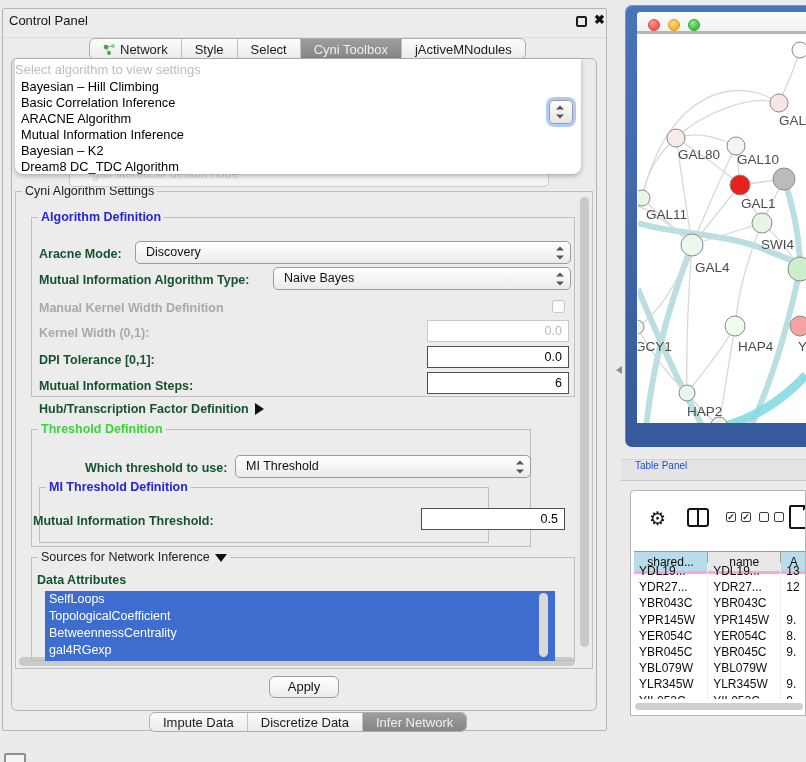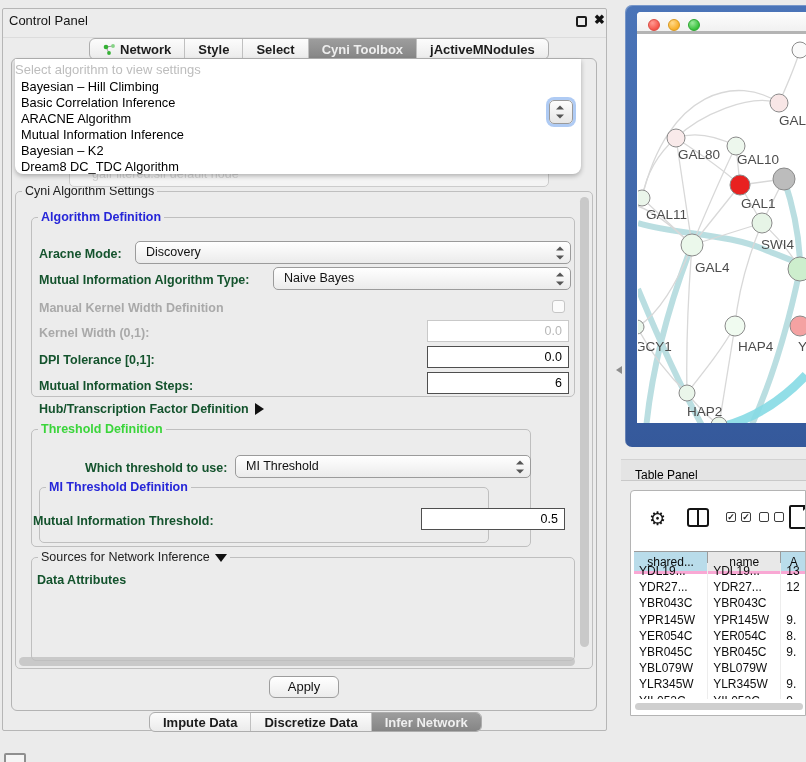--- a/index.html
+++ b/index.html
@@ -6,39 +6,39 @@
   html,body{width:806px;height:762px}
   body{position:relative;overflow:hidden;background:#ebebeb;font-family:"Liberation Sans",sans-serif;color:#1a1a1a}
   
   .cpanel{position:absolute;left:2px;top:8px;width:605px;height:723px;background:#ececec;border:1px solid #b6b6b6;border-radius:2px}
   .cp-title{position:absolute;left:6px;top:4px;font-size:13px;color:#141414}
   .float-ic{position:absolute;left:573px;top:7px;width:11px;height:11px;border:2px solid #1c1c1c;border-radius:2px}
   .close-ic{position:absolute;left:591px;top:3px;font-size:13px;font-weight:bold;color:#111}
   .cp-divider{position:absolute;left:0;top:28px;width:100%;height:1px;background:#dcdcdc}
   
   .tabrow{position:absolute;display:flex;border:1px solid #adadad;border-radius:6px;overflow:hidden;background:linear-gradient(#fcfcfc,#ebebeb)}
-  .tabrow .tab{display:flex;align-items:center;gap:4px;padding:3px 13px;font-size:13px;font-weight:bold;color:#1c1c1c;border-right:1px solid #c0c0c0;cursor:default}
+  .tabrow .tab{display:flex;align-items:center;gap:4px;padding:3px 13px;font-size:13px;font-weight:normal;color:#1c1c1c;border-right:1px solid #c0c0c0;cursor:default}
   .tabrow .tab:last-child{border-right:none}
   .tabrow .tab.sel{background:linear-gradient(#9d9d9d,#858585);color:#efefef}
   .toptabs{left:86px;top:29px;height:22px}
   .bottabs{left:146px;top:703px;height:20px}
   
   .content{position:absolute;left:8px;top:49px;width:586px;height:653px;border:1px solid #b3b3b3;border-radius:6px;background:#ececec}
   
   .ghost-combo{position:absolute;left:66px;top:152px;width:480px;height:26px;border:1px solid #cccccc;border-radius:5px;background:#f4f4f4;z-index:1;color:#d2d2d2;font-size:12.5px;line-height:24px;padding-left:22px;overflow:hidden}
   
   .popup{position:absolute;left:12px;top:50px;width:566px;height:115px;background:#ffffff;border-radius:0 0 8px 8px;box-shadow:0 2px 5px rgba(0,0,0,.28);z-index:2}
   .popup .prompt{position:absolute;left:0;top:3px;width:100%;text-align:left;color:#bdbdbd;font-size:13px}
   .popup .items{position:absolute;left:6px;top:20px;right:6px}
   .popup .item{font-size:12.8px;line-height:16px;color:#000;white-space:nowrap}
   .popup .item.bold{font-weight:normal}
   .spin-frag{position:absolute;left:546px;top:91px;width:24px;height:24px;border:1px solid #9a9a9a;border-radius:5px;background:linear-gradient(#fdfdfd,#e6e6e6);box-shadow:0 0 0 3px rgba(110,160,235,.55);z-index:3}
   .spin-frag .spin{right:8px}
   
-  .group{position:absolute;border:1px solid #bfbfbf;border-radius:5px}
+  .group{position:absolute;border:1px solid #bfbfbf;border-radius:0}
   .gtitle{position:absolute;top:-8px;left:6px;background:#ececec;padding:0 3px;font-size:12.5px;white-space:nowrap}
   .gtitle.blue{color:#2626d8;font-weight:bold}
   .gtitle.green{color:#3bd53b;font-weight:bold}
   .gtitle.plain{color:#1d1d1d}
   .lbl{position:absolute;font-size:12.5px;font-weight:bold;color:#14532d;white-space:nowrap}
   .lbl.dis{color:#a9a9a9}
   
   .combo{position:absolute;height:23px;border:1px solid #9b9b9b;border-radius:5px;background:linear-gradient(#ffffff,#ebebeb);font-size:12.5px;line-height:21px;padding-left:10px;color:#111}
   .spin{position:absolute;right:6px;top:50%;transform:translateY(-50%);width:8px;height:13px}
   .spin:before{content:"";position:absolute;left:0;top:0;border:4px solid transparent;border-bottom:4.5px solid #555;border-top:none}
@@ -66,21 +66,21 @@
   .nw-inner{position:absolute;left:12px;top:7px;right:0;bottom:24px;background:#fff;border-radius:4px 0 0 0;overflow:hidden}
   .nw-titlebar{position:absolute;left:0;top:0;right:0;height:22px;background:linear-gradient(#fdfdfd,#f1f1f1);border-bottom:3px solid #b4b4b4}
   .tl{position:absolute;top:7px;width:12px;height:12px;border-radius:50%}
   .tl.red{left:11px;background:radial-gradient(circle at 35% 30%,#ff9a92,#f5544a 70%);border:1px solid #d94b42}
   .tl.yellow{left:31px;background:radial-gradient(circle at 35% 30%,#ffd98a,#f8af28 70%);border:1px solid #d8981f}
   .tl.green{left:51px;background:radial-gradient(circle at 35% 30%,#9ae89a,#37c13b 70%);border:1px solid #2ba52f}
   .nw-canvas{position:absolute;left:1px;top:25px;right:0;bottom:0;background:#fff;overflow:hidden}
   svg text{font:13.5px "Liberation Sans",sans-serif;fill:#4c4c4c}
   
   .tp-bar{position:absolute;left:621px;top:459px;width:185px;height:22px;background:#e4e4e4;border-top:1px solid #d2d2d2;border-bottom:1px solid #c9c9c9}
-  .tp-bar span{position:absolute;left:14px;top:8px;font-size:12px;color:#000000}
+  .tp-bar span{position:absolute;left:14px;top:0;font-size:10px;color:#1d4ed8}
   .tpanel{position:absolute;left:630px;top:490px;width:176px;height:226px;background:#fff;border:1px solid #b4b4b4;border-radius:4px 0 0 0;overflow:hidden}
   .gear{position:absolute;left:18px;top:16px;font-size:19px;color:#141414}
   .colsic{position:absolute;left:56px;top:17px;width:22px;height:19px;border:2px solid #141414;border-radius:3px}
   .colsic:after{content:"";position:absolute;left:8px;top:0;width:2px;height:15px;background:#141414}
   .cb{position:absolute;top:21px;width:10px;height:10px;border:1.5px solid #3c3c3c;border-radius:2px;font-size:9px;line-height:9px;text-align:center;color:#222;font-weight:bold}
   .pageic{position:absolute;left:158px;top:14px;width:20px;height:24px;border:2px solid #141414;border-radius:2px;background:#fff}
   .pageic:after{content:"";position:absolute;right:-2px;top:-2px;border:6px solid #fff;border-left:6px solid #141414;border-top:none;border-right:none}
   .thead{position:absolute;left:3px;top:60px;width:173px;height:23px;border-top:1px solid #9c9c9c;border-bottom:3px solid #f9a8d4;display:flex}
   .th{height:100%;border-right:1px solid #9c9c9c;font-size:12px;text-align:center;line-height:21px;background:#e8e8e8;color:#0b0b0b}
   .th.hl{background:#b9dcea}
@@ -186,20 +186,29 @@
   <div class="group" style="left:36px;top:478px;width:450px;height:56px">
     <span class="gtitle blue">MI Threshold Definition</span>
   </div>
   <div class="lbl" style="left:30px;top:505px">Mutual Information Threshold:</div>
   <div class="tinput" style="left:418px;top:499px;width:144px">0.5</div>
 
   <div class="group" style="left:28px;top:548px;width:544px;height:104px">
     <span class="gtitle plain"><span>Sources for Network Inference</span><span class="tri-down"></span></span>
   </div>
   <div class="lbl" style="left:34px;top:564px">Data Attributes</div>
+  <div class="attrlist">
+    <div id="attr-items">
+        <div class="attr-row">SelfLoops</div>
+        <div class="attr-row">TopologicalCoefficient</div>
+        <div class="attr-row">BetweennessCentrality</div>
+        <div class="attr-row">gal4RGexp</div>
+      </div>
+    <div class="attr-scroll"></div>
+  </div>
 
   <div class="applybtn">Apply</div>
   <div class="tabrow bottabs" id="bottom-tabs">
       <div class="tab">
         <span>Impute Data</span>
       </div>
       <div class="tab">
         <span>Discretize Data</span>
       </div>
       <div class="tab sel">

